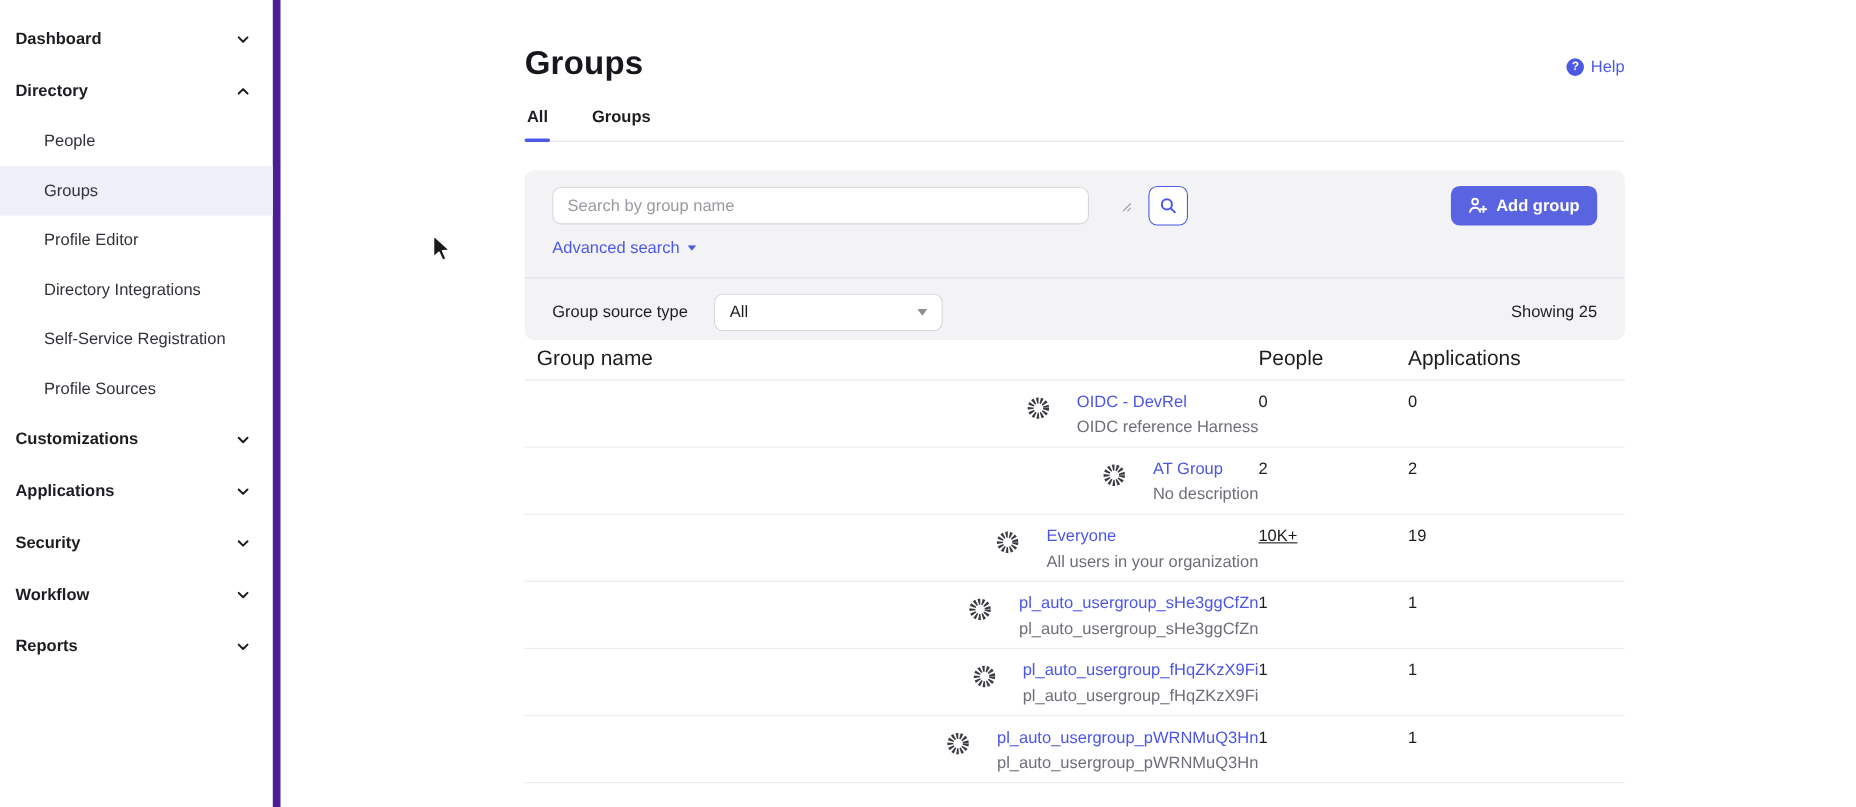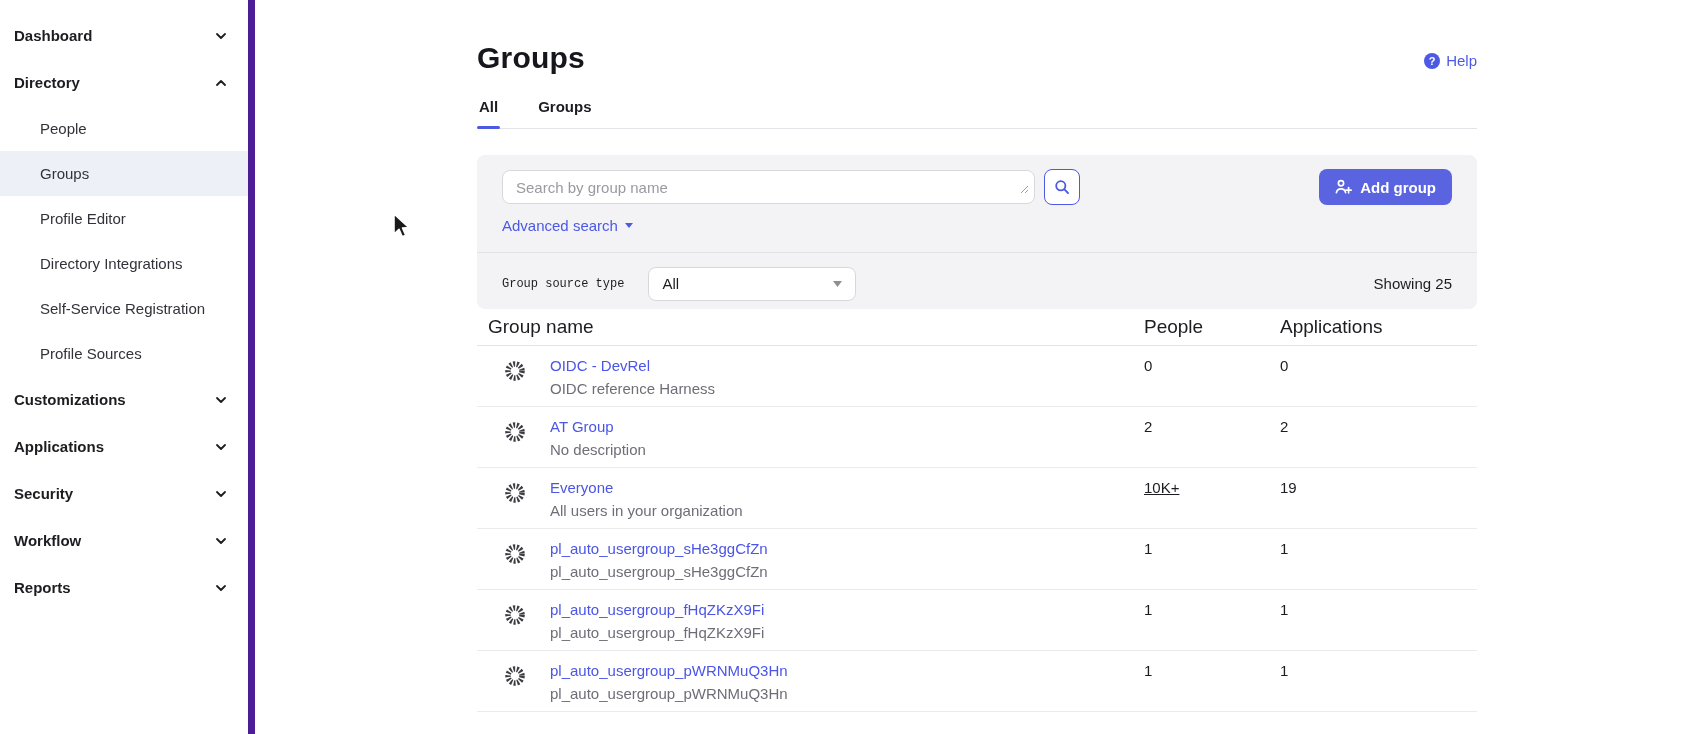--- a/index.html
+++ b/index.html
@@ -62,21 +62,21 @@
   }
 
   
   .panel {
     margin-top: 26px; background: #f3f3f5; border-radius: 8px;
     height: 154px; overflow: hidden;
   }
   .panel-row1 { display: flex; align-items: flex-start; padding: 15px 25px 0 25px; }
   .search-wrap { position: relative; width: 533px; }
   .search-input {
-    width: 533px; height: 34px;
+    width: 488px; height: 34px;
     border: 1px solid #d8d8dc; border-radius: 8px;
     padding: 0 24px 0 13px; font-size: 15px; color: #1d1d21;
     background: #ffffff; outline: none;
     font-family: "Liberation Sans", "DejaVu Sans", sans-serif;
   }
   .search-input::placeholder { color: #9a9aa0; }
   .resize-grip { position: absolute; right: 6px; bottom: 6px; pointer-events: none; }
   .search-btn {
     width: 36px; height: 36px; margin-left: 9px; margin-top: -1px;
     background: #ffffff; border: 1.5px solid #4c59e4; border-radius: 8px;
@@ -88,42 +88,42 @@
     background: #5a63e0; border: none; border-radius: 8px;
     color: #ffffff; font-size: 15px; font-weight: 700;
     display: flex; align-items: center; gap: 8px; cursor: pointer;
     font-family: "Liberation Sans", "DejaVu Sans", sans-serif;
     justify-content: center;
   }
   .adv-row { margin: 12px 0 18px 25px; display: flex; align-items: center; gap: 7px;
     color: #4c59e4; font-size: 15px; cursor: pointer; width: fit-content; }
   .panel-divider { height: 1px; background: #e2e2e6; margin-top: 16px; }
   .panel-row2 { display: flex; align-items: center; height: 61px; padding: 0 25px; }
-  .src-label { font-size: 12px; color: #1d1d21; font-family: Liberation Mono, monospace; }
+  .src-label { font-size: 15px; color: #1d1d21; }
   .select-box {
     width: 208px; height: 34px; margin-left: 24px;
     background: #ffffff; border: 1px solid #d8d8dc; border-radius: 8px;
     display: flex; align-items: center; justify-content: space-between;
     padding: 0 13px; font-size: 15px; color: #1d1d21; cursor: pointer;
   }
   .showing { font-size: 15px; color: #1d1d21; }
 
   
   .grid-cols { display: grid; grid-template-columns: 667px 136px 1fr; }
   .thead {
     height: 37px; align-items: center;
     border-bottom: 1px solid #e3e3e7;
     font-size: 19px; color: #1d1d21;
   }
   .thead .th-name { padding-left: 11px; }
   .trow {
     height: 61px; padding-top: 11px; align-items: start;
     border-bottom: 1px solid #ebebee;
   }
-  .name-cell { display: flex; gap: 24px; padding-left: 27px; }
+  .name-cell { display: flex; gap: 24px; padding-left: 27px; justify-content: flex-end; }
   .group-avatar { flex: 0 0 22px; margin-top: 3px; }
   .name-stack { display: flex; flex-direction: column; }
   .group-link { font-size: 15px; color: #4b55e6; text-decoration: none; cursor: pointer; line-height: 17px; }
   .group-desc { font-size: 15px; color: #6e6e78; margin-top: 6px; line-height: 17px; }
   .num-cell { font-size: 15px; color: #1d1d21; line-height: 17px; }
   .num-cell.underlined { text-decoration: underline; cursor: pointer; }
 
   
   .cursor { position: absolute; left: 390px; top: 212px; pointer-events: none; z-index: 10; }
 </style>

